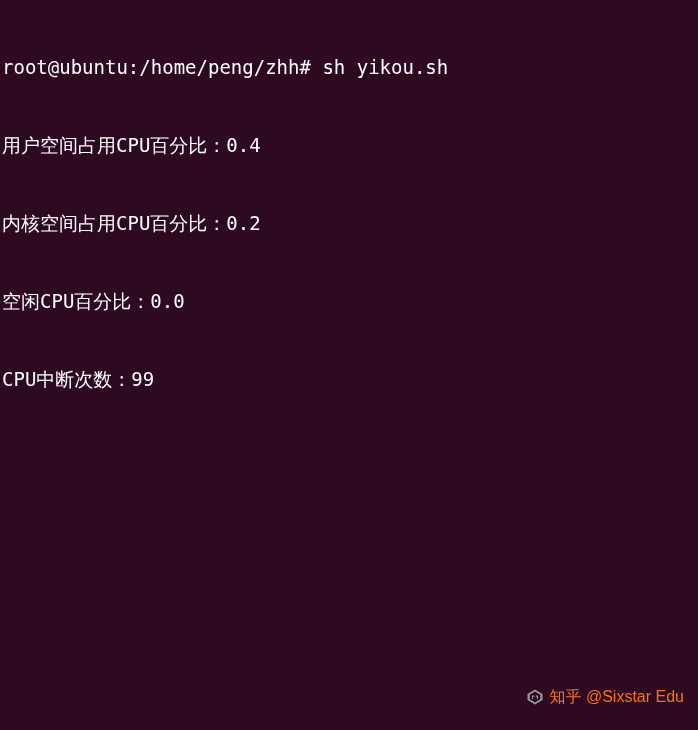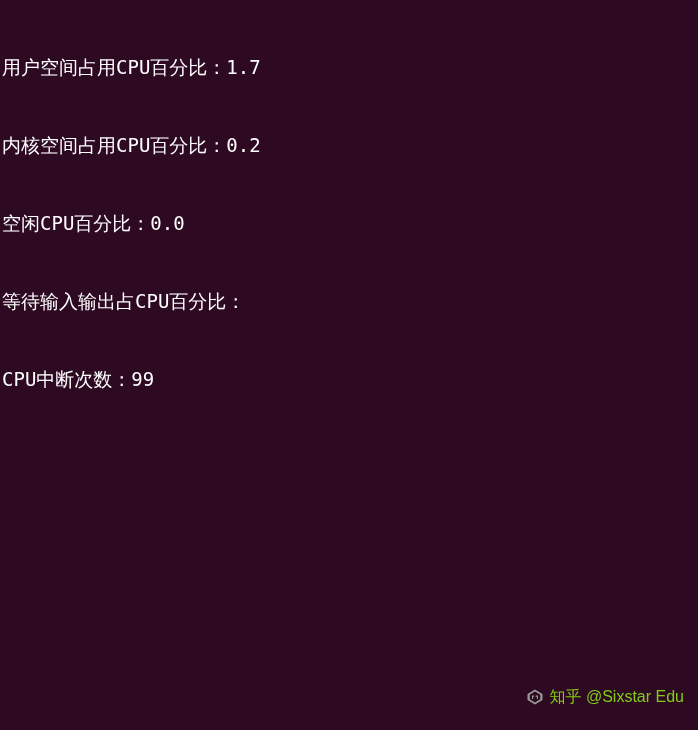--- a/index.html
+++ b/index.html
@@ -21,42 +21,42 @@
     .terminal {
       white-space: pre-wrap;
     }
     .line {
       display: block;
     }
     .watermark {
       position: absolute;
       bottom: 22px;
       right: 14px;
-      color: #84cc16;
+      color: #f97316;
       font-family: sans-serif;
       font-size: 16px;
       display: flex;
       align-items: center;
       gap: 6px;
       text-align: center;
     }
     .zhihu-icon {
       width: 18px;
       height: 18px;
       fill: #999999;
     }
   </style>
 </head>
 <body>
 
 <div class="terminal">
-  <span class="line">用户空间占用CPU百分比：1.7</span>
+  <span class="line"><span>root</span>@<span>ubuntu</span>:<span>/home/peng/zhh</span><span>#</span> <span>sh yikou.sh</span></span>
+  <span class="line">用户空间占用CPU百分比：0.4</span>
   <span class="line">内核空间占用CPU百分比：0.2</span>
   <span class="line">空闲CPU百分比：0.0</span>
-  <span class="line">等待输入输出占CPU百分比：</span>
   <span class="line">CPU中断次数：99</span>
   
   
   
   
   
   
   
   
   

